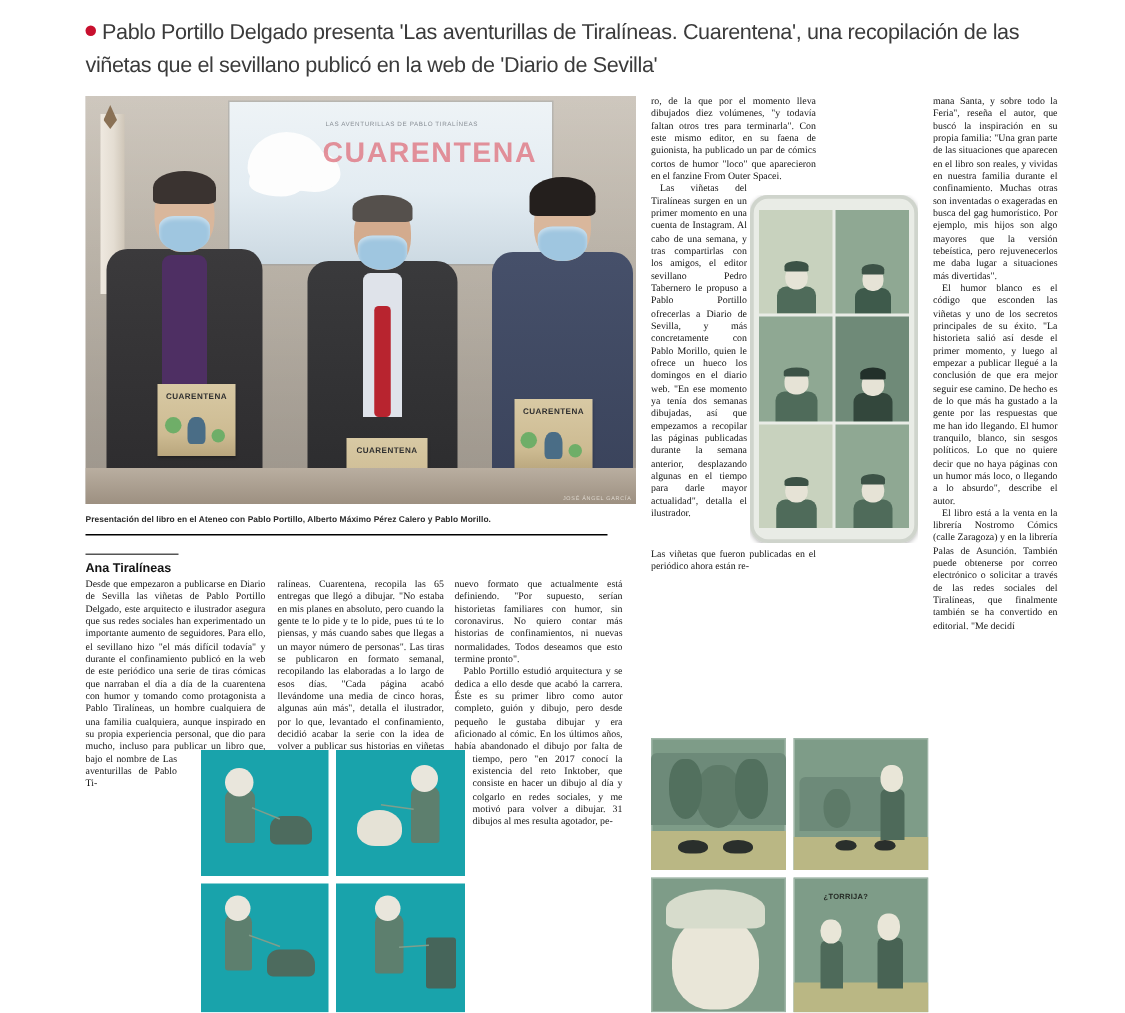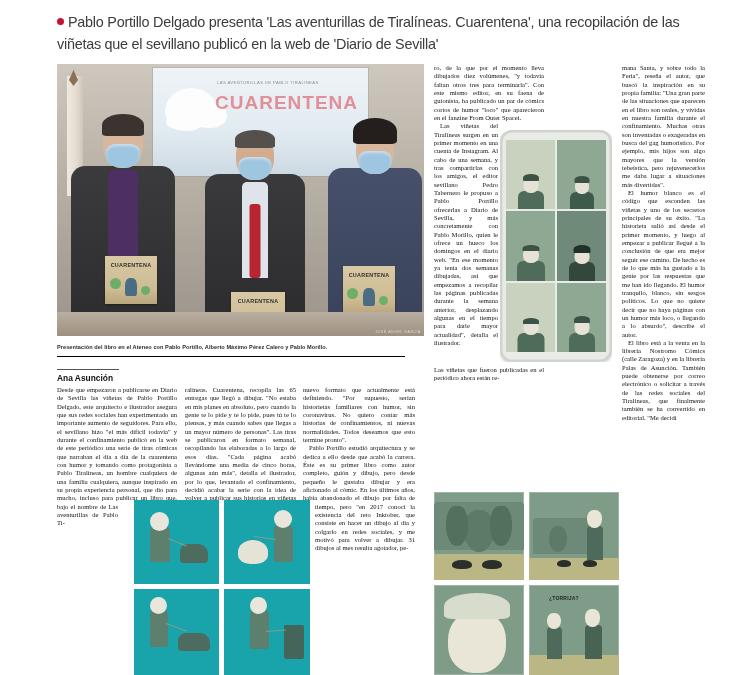--- a/index.html
+++ b/index.html
@@ -352,21 +352,21 @@
 
       <div class="table-front"></div>
       <div class="credit">JOSÉ ÁNGEL GARCÍA</div>
     </div>
   </div>
 
   <div id="caption">Presentación del libro en el Ateneo con Pablo Portillo, Alberto Máximo Pérez Calero y Pablo Morillo.</div>
   <div id="caption-rule"></div>
 
   <div id="byline-rule"></div>
-  <div id="byline">Ana Asunción</div>
+  <div id="byline">Ana Tiralíneas</div>
 
   <div class="col" style="left:57px; top:386px; width:120px; height:289px; shape-outside:none;">
     <div style="float:right; width:0px; height:119px;"></div>
     <div style="float:right; width:59px; height:180px; clear:right;"></div>
     <p>Desde que empezaron a publicarse en Diario de Sevilla las viñetas de Pablo Portillo Delgado, este arquitecto e ilustrador asegura que sus redes sociales han experimentado un importante aumento de seguidores. Para ello, el sevillano hizo "el más difícil todavía" y durante el confinamiento publicó en la web de este periódico una serie de tiras cómicas que narraban el día a día de la cuarentena con humor y tomando como protagonista a Pablo Tiralíneas, un hombre cualquiera de una familia cualquiera, aunque inspirado en su propia experiencia personal, que dio para mucho, incluso para publicar un libro que, bajo el nombre de Las aventurillas de Pablo Ti-</p>
   </div>
 
   <div class="col" style="left:185px; top:386px; width:111px; height:110px;">
     <p>ralíneas. Cuarentena, recopila las 65 entregas que llegó a dibujar. "No estaba en mis planes en absoluto, pero cuando la gente te lo pide y te lo pide, pues tú te lo piensas, y más cuando sabes que llegas a un mayor número de personas". Las tiras se publicaron en formato semanal, recopilando las elaboradas a lo largo de esos días. "Cada página acabó llevándome una media de cinco horas, algunas aún más", detalla el ilustrador, por lo que, levantado el confinamiento, decidió acabar la serie con la idea de volver a publicar sus historias en viñetas pero con un</p>
   </div>

